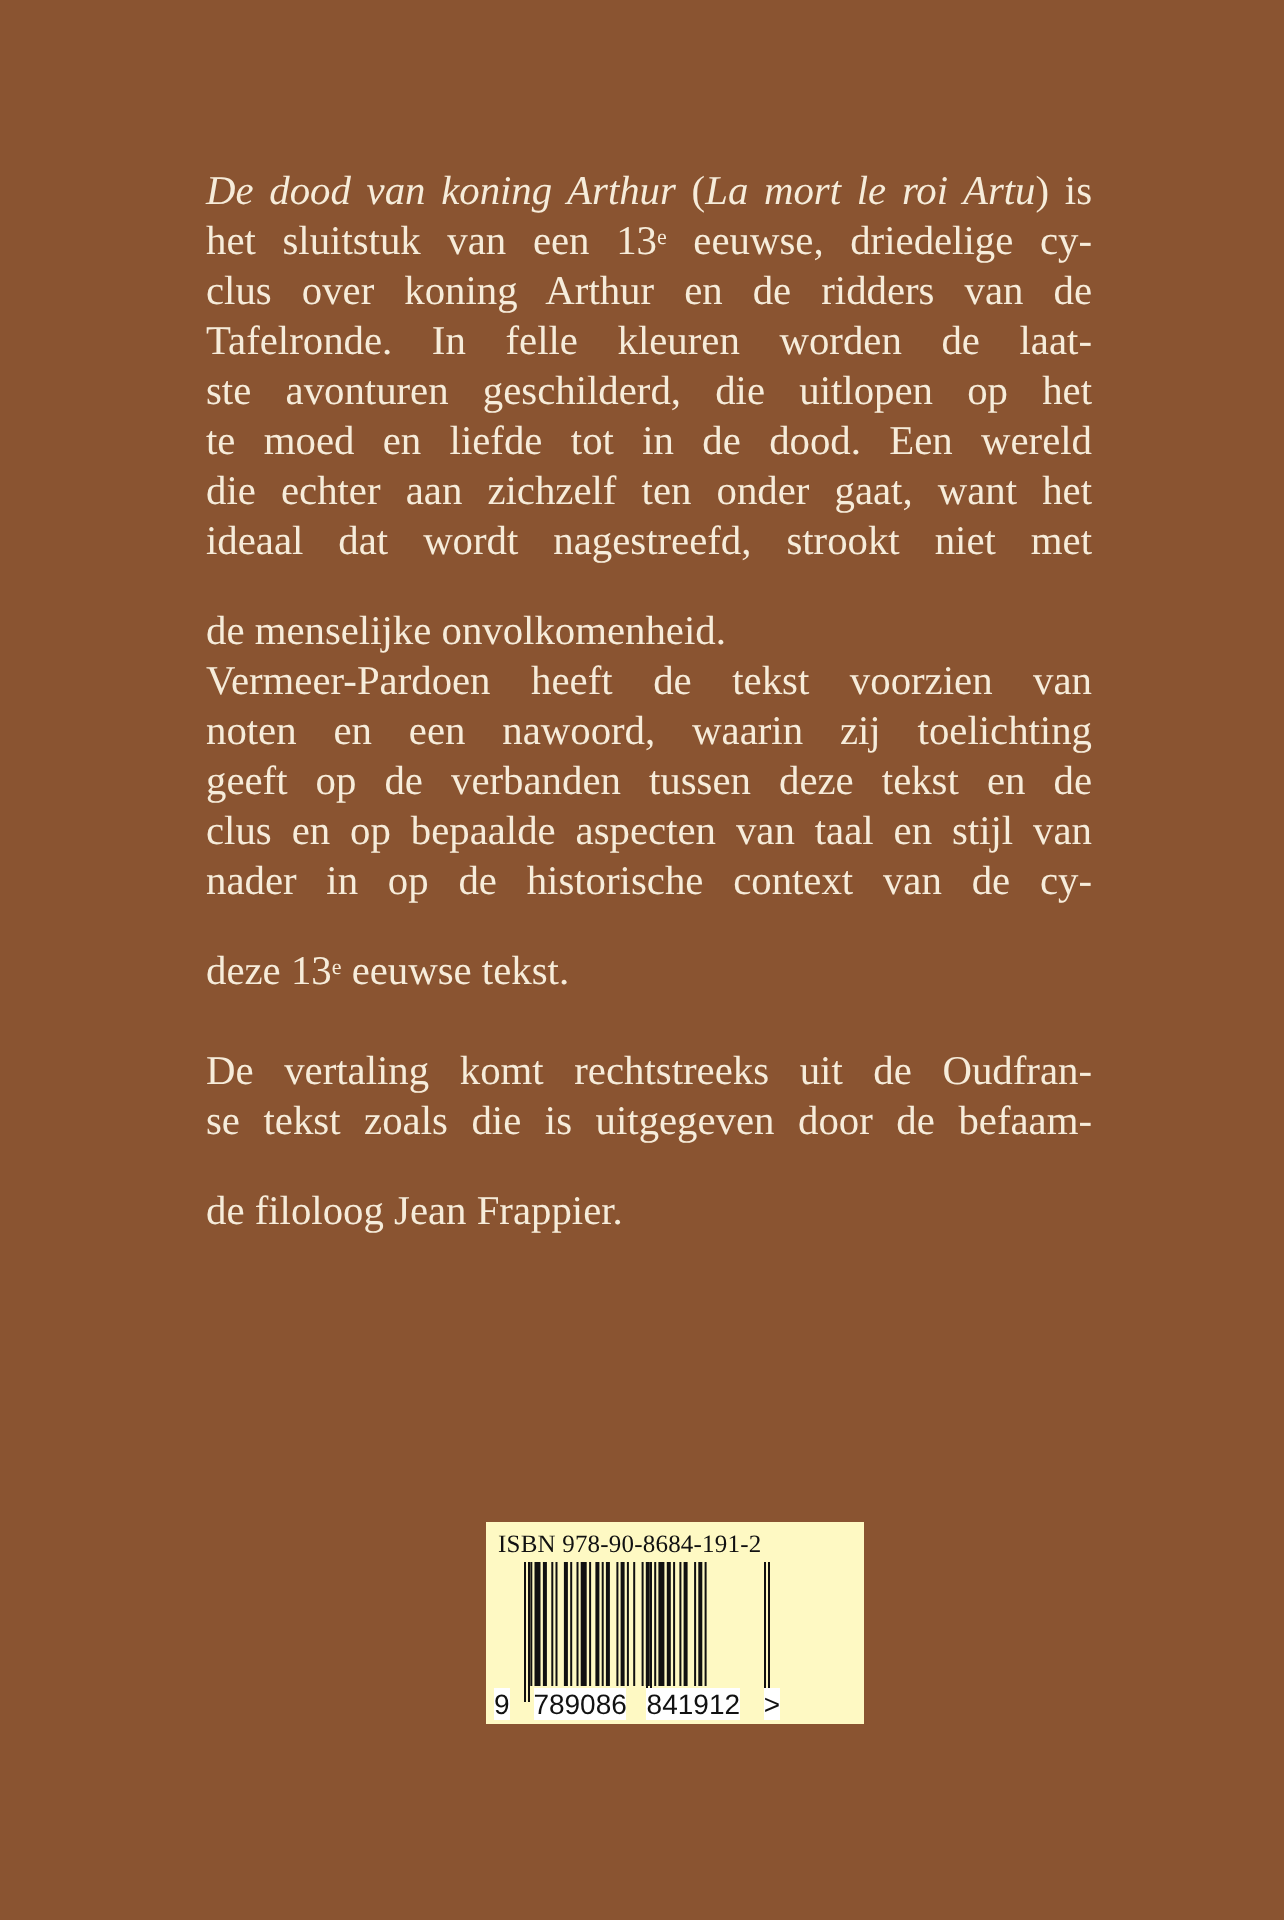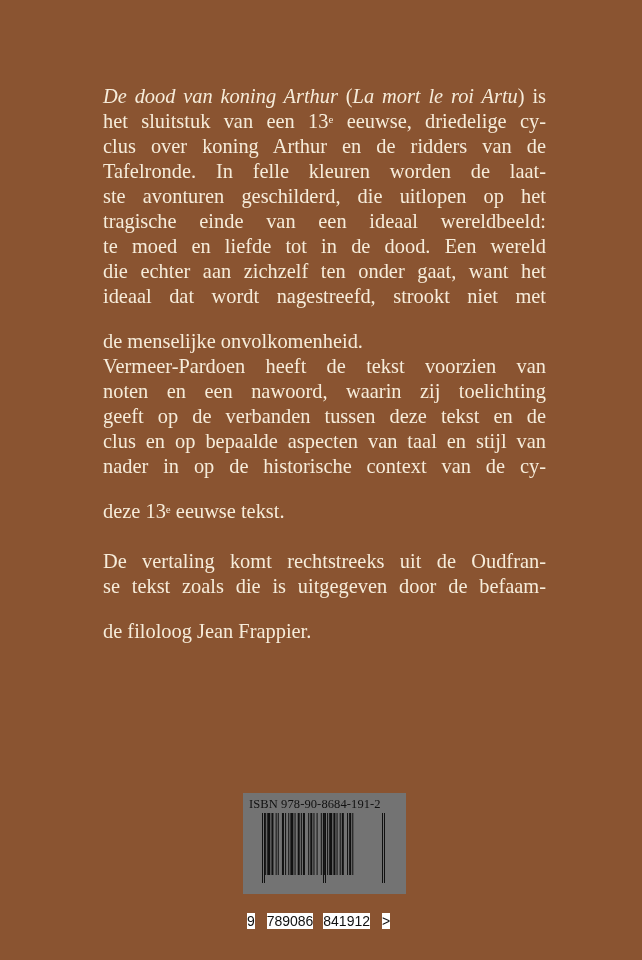--- a/index.html
+++ b/index.html
@@ -14,45 +14,44 @@
     position:absolute; left:103px; top:84px; width:443px;
     font-size:20.4px; line-height:25px;
     text-align:justify;
   }
   .line { display:block; white-space:nowrap; text-align:justify; text-align-last:justify; height:25px; }
   .line.last { text-align-last:left;margin-top:20px; }
   .gap { height:25px; }
   i { }
   sup { font-size:11px; vertical-align:top; position:relative; top:-2px; }
   .barcode-box {
-    position:absolute; left:243px; top:793px; width:163px; height:101px;
-    background:#737373; box-sizing:border-box;
+    position:absolute; left:243px; top:761px; width:189px; height:101px;
+    background:#fef9c3; box-sizing:border-box;
   }
   .isbn-text {
     position:absolute; left:6px; top:4px; font-size:12.5px; color:#111;
     font-family:"Liberation Serif",serif; white-space:nowrap; letter-spacing:0.1px;
   }
   .bars { position:absolute; left:19px; top:20px; width:124px; height:70px; }
   .digits {
     position:absolute; left:4px; top:83px; font-size:14px; color:#111;
-    font-family:"Liberation Sans",sans-serif; white-space:nowrap; background:transparent;margin-top:37px;
+    font-family:"Liberation Sans",sans-serif; white-space:nowrap; background:transparent;
   }
   .digits span { background:#fff; }
 </style>
 </head>
 <body>
 
 <div class="text-block">
   <div class="para">
       <span class="line"><i>De dood van koning Arthur</i><span> (</span><i>La mort le roi Artu</i><span>) is</span></span>
       <span class="line"><span>het sluitstuk van een 13</span><sup>e</sup><span> eeuwse, driedelige cy-</span></span>
       <span class="line"><span>clus over koning Arthur en de ridders van de</span></span>
       <span class="line"><span>Tafelronde. In felle kleuren worden de laat-</span></span>
       <span class="line"><span>ste avonturen geschilderd, die uitlopen op het</span></span>
-      <span class="line"><span>tragische einde van een ideaal wereldbeeld:</span></span>
       <span class="line"><span>te moed en liefde tot in de dood. Een wereld</span></span>
       <span class="line"><span>die echter aan zichzelf ten onder gaat, want het</span></span>
       <span class="line"><span>ideaal dat wordt nagestreefd, strookt niet met</span></span>
       <span class="line last"><span>de menselijke onvolkomenheid.</span></span>
     </div>
   <div class="para">
       <span class="line"><span>Vermeer-Pardoen heeft de tekst voorzien van</span></span>
       <span class="line"><span>noten en een nawoord, waarin zij toelichting</span></span>
       <span class="line"><span>geeft op de verbanden tussen deze tekst en de</span></span>
       <span class="line"><span>clus en op bepaalde aspecten van taal en stijl van</span></span>

